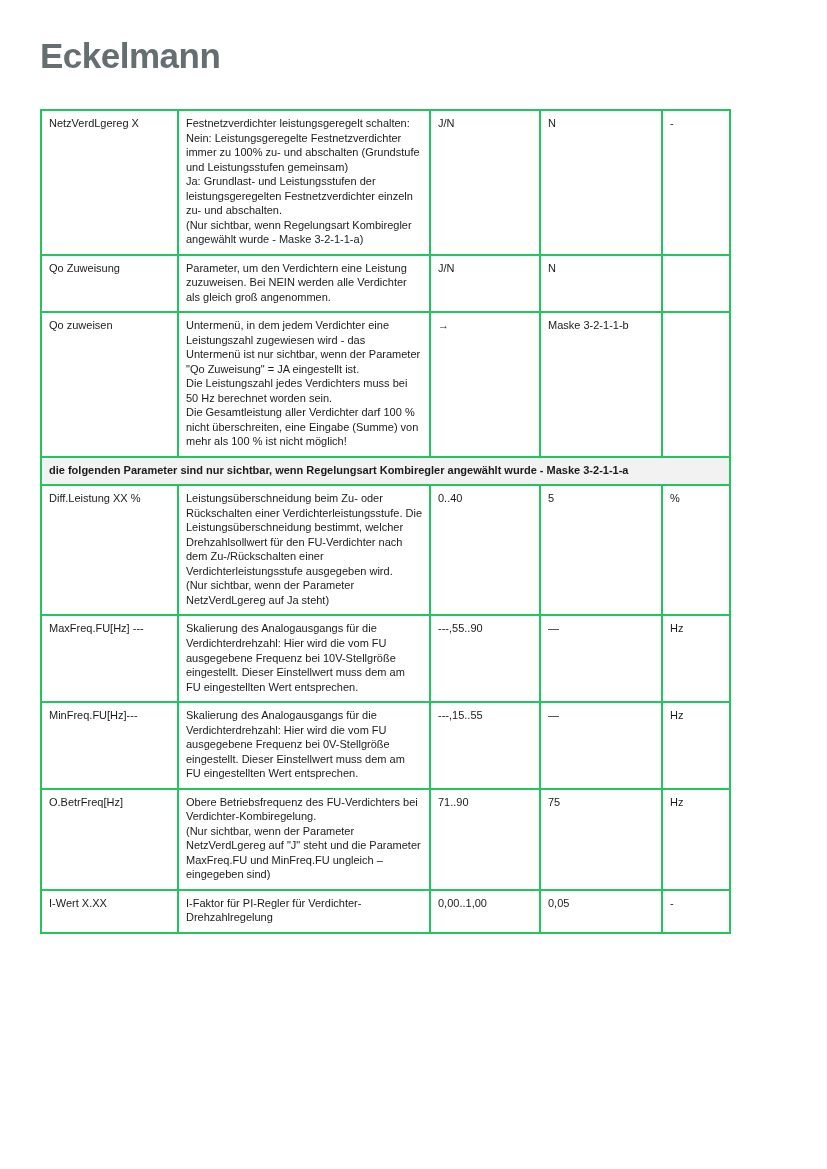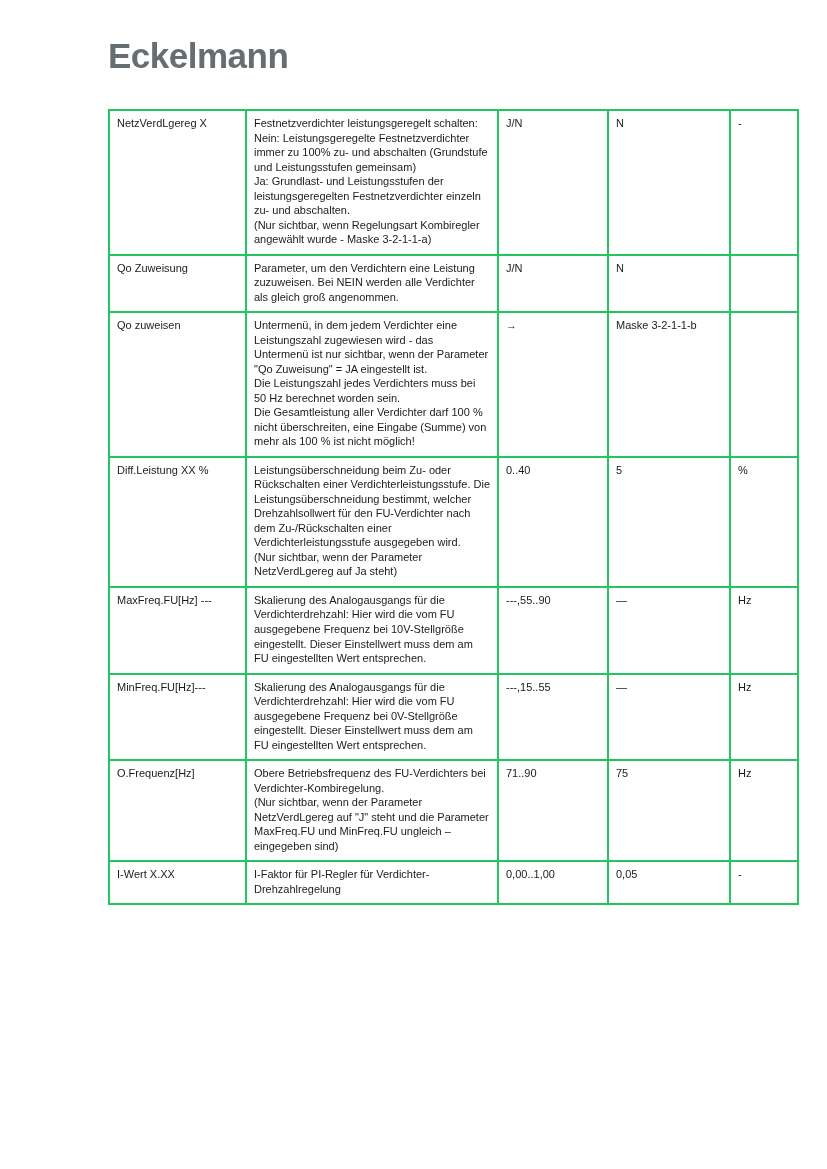--- a/index.html
+++ b/index.html
@@ -9,21 +9,21 @@
     width: 827px;
     height: 1169px;
     font-family: "Liberation Sans", sans-serif;
     color: #1b1b1b;
     overflow: hidden;
   }
   .page {
     box-sizing: border-box;
     width: 827px;
     height: 1169px;
-    padding: 38px 70px 0 108px;
+    padding: 38px 70px 0 40px;
   }
   .logo {
     font-size: 35px;
     font-weight: bold;
     color: #666e71;
     letter-spacing: -0.5px;
     line-height: 1;
     margin-bottom: 36px;
   }
   table.param-table {
@@ -82,20 +82,23 @@
         <tr>
           <td>Qo zuweisen</td>
           <td>Untermenü, in dem jedem Verdichter eine Leistungszahl zugewiesen wird - das Untermenü ist nur sichtbar, wenn der Parameter "Qo Zuweisung" = JA eingestellt ist.
 Die Leistungszahl jedes Verdichters muss bei 50 Hz berechnet worden sein.
 Die Gesamtleistung aller Verdichter darf 100 % nicht überschreiten, eine Eingabe (Summe) von mehr als 100 % ist nicht möglich!</td>
           <td>→</td>
           <td>Maske 3-2-1-1-b</td>
           <td></td>
         </tr>
         <tr>
+          <td colspan="5" class="section-cell">die folgenden Parameter sind nur sichtbar, wenn Regelungsart Kombiregler angewählt wurde - Maske 3-2-1-1-a</td>
+        </tr>
+        <tr>
           <td>Diff.Leistung XX %</td>
           <td>Leistungsüberschneidung beim Zu- oder Rückschalten einer Verdichterleistungsstufe. Die Leistungsüberschneidung bestimmt, welcher Drehzahlsollwert für den FU-Verdichter nach dem Zu-/Rückschalten einer Verdichterleistungsstufe ausgegeben wird.
 (Nur sichtbar, wenn der Parameter NetzVerdLgereg auf Ja steht)</td>
           <td>0..40</td>
           <td>5</td>
           <td>%</td>
         </tr>
         <tr>
           <td>MaxFreq.FU[Hz] ---</td>
           <td>Skalierung des Analogausgangs für die Verdichterdrehzahl: Hier wird die vom FU ausgegebene Frequenz bei 10V-Stellgröße eingestellt. Dieser Einstellwert muss dem am FU eingestellten Wert entsprechen.</td>
@@ -104,21 +107,21 @@
           <td>Hz</td>
         </tr>
         <tr>
           <td>MinFreq.FU[Hz]---</td>
           <td>Skalierung des Analogausgangs für die Verdichterdrehzahl: Hier wird die vom FU ausgegebene Frequenz bei 0V-Stellgröße eingestellt. Dieser Einstellwert muss dem am FU eingestellten Wert entsprechen.</td>
           <td>---,15..55</td>
           <td>—</td>
           <td>Hz</td>
         </tr>
         <tr>
-          <td>O.Frequenz[Hz]</td>
+          <td>O.BetrFreq[Hz]</td>
           <td>Obere Betriebsfrequenz des FU-Verdichters bei Verdichter-Kombiregelung.
 (Nur sichtbar, wenn der Parameter NetzVerdLgereg auf "J" steht und die Parameter MaxFreq.FU und MinFreq.FU ungleich – eingegeben sind)</td>
           <td>71..90</td>
           <td>75</td>
           <td>Hz</td>
         </tr>
         <tr>
           <td>I-Wert X.XX</td>
           <td>I-Faktor für PI-Regler für Verdichter-Drehzahlregelung</td>
           <td>0,00..1,00</td>

